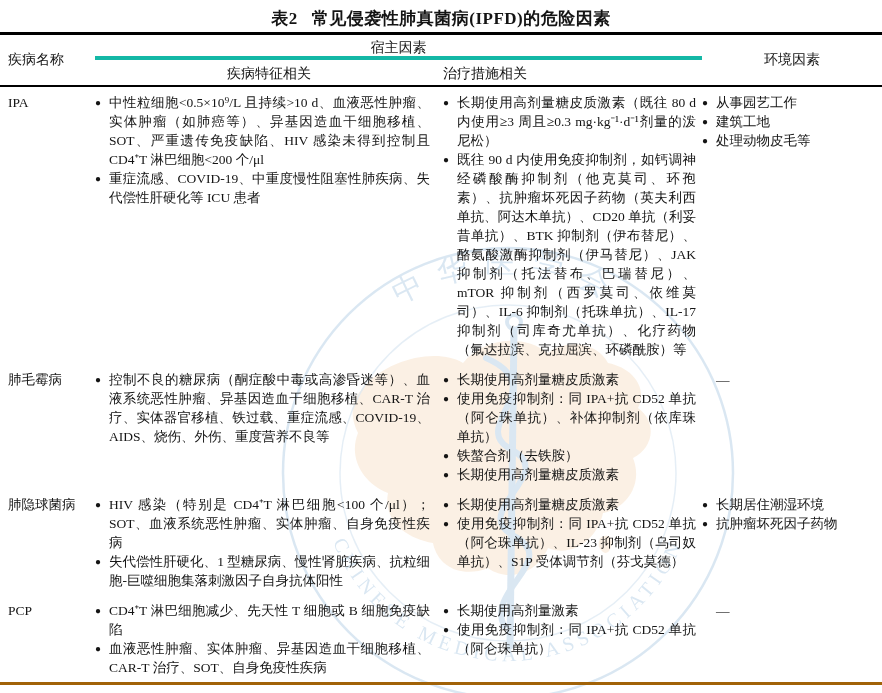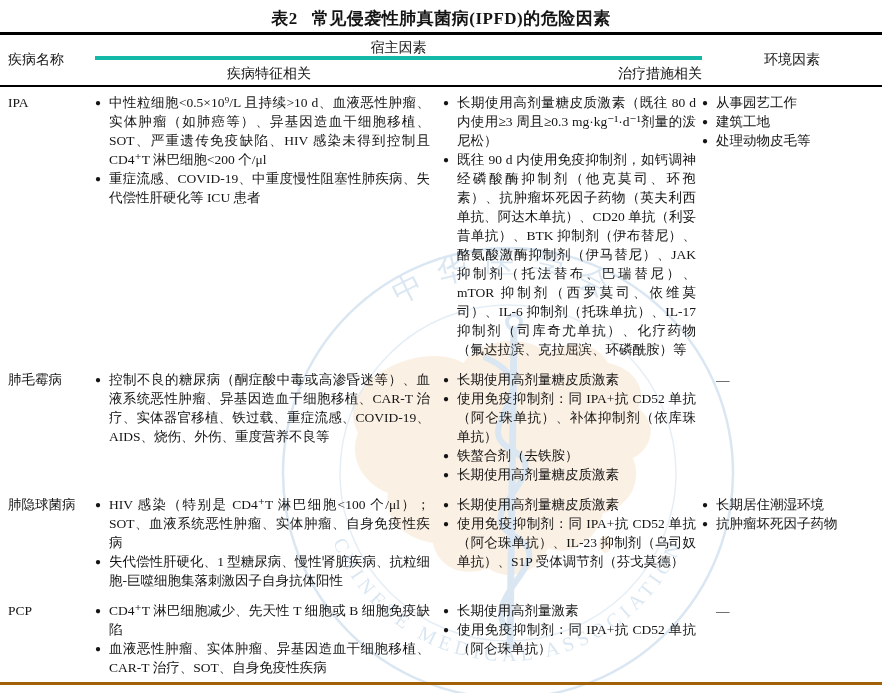--- a/index.html
+++ b/index.html
@@ -14,31 +14,31 @@
   .wm{position:absolute;left:248px;top:238px;width:520px;height:470px;z-index:0;pointer-events:none;}
 
   .content{position:relative;z-index:1;}
 
   .title{
     text-align:center;font-weight:bold;font-size:17px;
     padding-top:7px;height:25px;letter-spacing:.5px;
   }
   .ttl-gap{display:inline-block;width:14px;}
 
-  .tbl{width:882px;}
+  .tbl{width:882px;font-family:Liberation Serif, serif;}
   .thead{
     display:grid;grid-template-columns:95px 348px 259px 180px;
     grid-template-rows:25px 25px;
     border-top:3px solid #000;border-bottom:2px solid #000;
     font-size:14px;
   }
   .h-disease{grid-row:1/3;grid-column:1;display:flex;align-items:center;padding-left:8px;}
   .h-host{grid-column:2/4;grid-row:1;text-align:center;line-height:25px;border-bottom:4px solid #14b8a6;}
   .h-feat{grid-column:2;grid-row:2;text-align:center;line-height:27px;}
-  .h-treat{grid-column:3;grid-row:2;text-align:right;line-height:27px;}
+  .h-treat{grid-column:3;grid-row:2;text-align:left;line-height:27px;}
   .h-env{grid-row:1/3;grid-column:4;display:flex;align-items:center;justify-content:center;}
 
   .tbody{border-bottom:3px solid #a16207;}
   .trow{display:grid;grid-template-columns:95px 348px 259px 180px;padding:6px 0 5px;}
   .cell{font-size:13.5px;line-height:19px;text-align:justify;}
   .disease-cell{padding-left:8px;font-size:13.5px;line-height:19px;}
   .features-cell{padding-right:13px;}
   .treatment-cell{padding-right:6px;}
   .environment-cell{padding-right:2px;}
   .bi{display:flex;}

